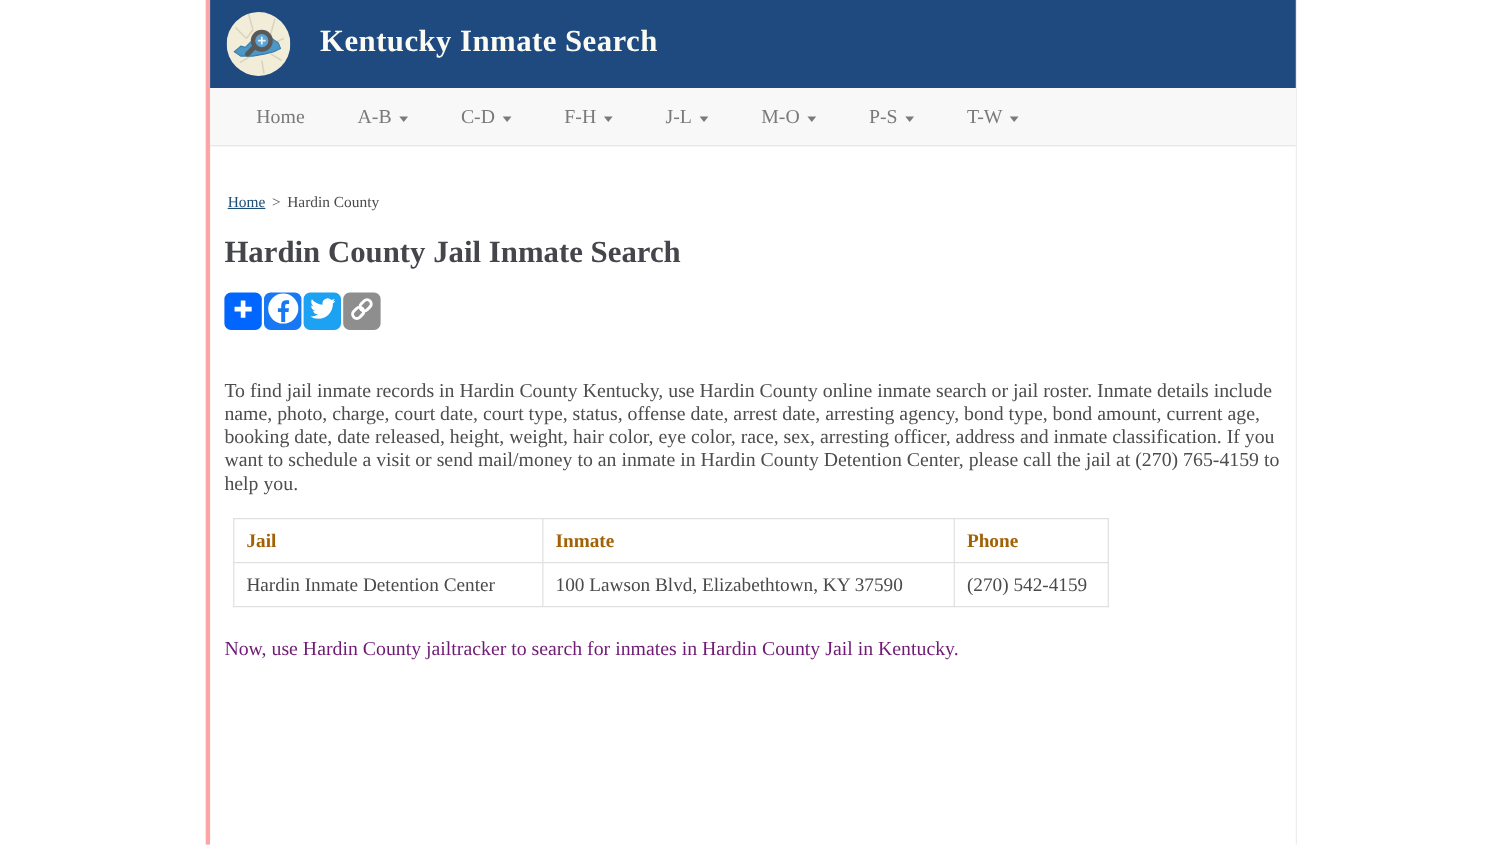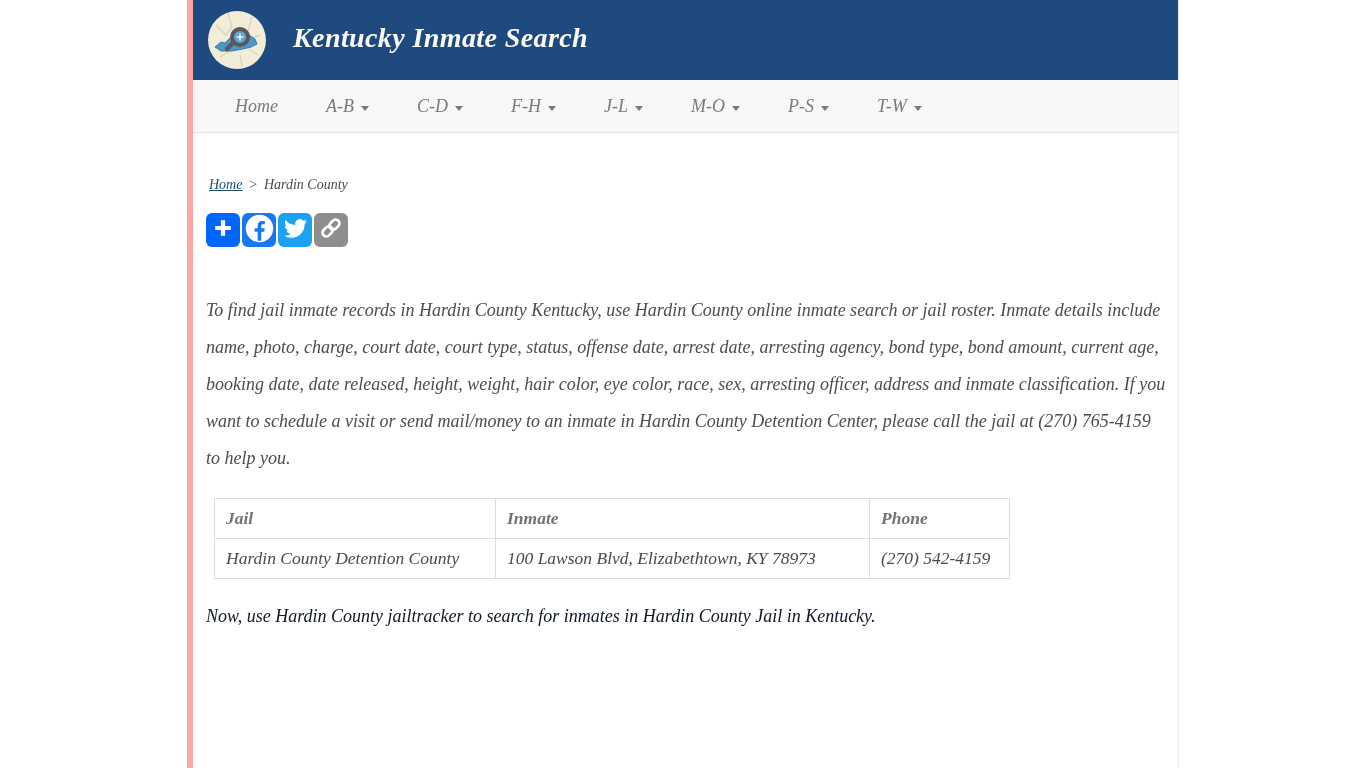--- a/index.html
+++ b/index.html
@@ -3,23 +3,22 @@
 <meta charset="utf-8">
 <style>
   * { box-sizing: border-box; }
   html, body { margin: 0; padding: 0; background: #ffffff; }
   body { font-family: "Liberation Serif", "DejaVu Serif", serif; }
 
   .site {
     width: 992px;
     margin: 0 auto;
     min-height: 768px;
-    border-left: 6px solid #fca5a5;
+    border-left: 4px solid #fca5a5;
     border-right: 1px solid #ececec;
-    font-style: italic;
   }
 
   
   .site-header {
     height: 80px;
     display: flex;
     align-items: center;
     padding: 0 15px;
     background: #1e4a80;
   }
@@ -78,50 +77,50 @@
   .share-btn {
     width: 34px; height: 34px;
     border-radius: 6px;
     margin-right: 2px;
     display: flex; align-items: center; justify-content: center;
     cursor: pointer;
   }
 
   .intro {
     font-size: 18px;
-    line-height: 37px;
+    line-height: 21px;
     color: #4d4d4d;
     margin: 45px 0 0 1px;
   }
 
   .contact-heading {
     font-size: 18px;
     color: #4d4d4d;
     margin: 24px 0 0 1px;
   }
 
   .contact-table {
     border-collapse: collapse;
     margin: 21px 0 0 9px;
   }
   .contact-table th, .contact-table td {
     border: 1px solid #dddddd;
     text-align: left;
     font-size: 17.5px;
     padding: 9px 11px;
   }
-  .contact-table th { color: #737373; font-weight: bold; }
+  .contact-table th { color: #a16207; font-weight: bold; }
   .contact-table td { color: #4a4a4a; font-weight: normal; }
   .col-jail   { width: 281px; }
   .col-addr   { width: 374px; }
   .col-phone  { width: 140px; }
 
   .closing {
     font-size: 18px;
-    color: #0f172a;
+    color: #701a75;
     margin: 27px 0 0 1px;
   }
 </style>
 </head>
 <body>
 
 <div class="site">
 
   <header class="site-header" style="background-color: rgb(30, 74, 128);">
     <div class="logo">
@@ -170,20 +169,21 @@
         <span class="caret"></span>
       </a>
   </nav>
 
   <main class="content">
 
     <div class="breadcrumb">
       <a>Home</a><span class="sep">&gt;</span><span>Hardin County</span>
     </div>
 
+    <h1 class="page-title">Hardin County Jail Inmate Search</h1>
 
     <div class="share-row">
       <a class="share-btn" style="background-color: rgb(1, 102, 255);">
         <span>
           <svg width="22" height="22" viewBox="0 0 24 24">
               <path d="M12 3.5v17M3.5 12h17" stroke="#ffffff" stroke-width="4.6"></path>
             </svg>
         </span>
       </a>
       <a class="share-btn" style="background-color: rgb(24, 119, 242);">
@@ -219,22 +219,22 @@
     <table class="contact-table">
       <thead>
         <tr>
           <th class="col-jail">Jail</th>
           <th class="col-addr">Inmate</th>
           <th class="col-phone">Phone</th>
         </tr>
       </thead>
       <tbody>
         <tr>
-          <td>Hardin County Detention County</td>
-          <td>100 Lawson Blvd, Elizabethtown, KY 78973</td>
+          <td>Hardin Inmate Detention Center</td>
+          <td>100 Lawson Blvd, Elizabethtown, KY 37590</td>
           <td>(270) 542-4159</td>
         </tr>
       </tbody>
     </table>
 
     <p class="closing">Now, use Hardin County jailtracker to search for inmates in Hardin County Jail in Kentucky.</p>
 
   </main>
 </div>
 

